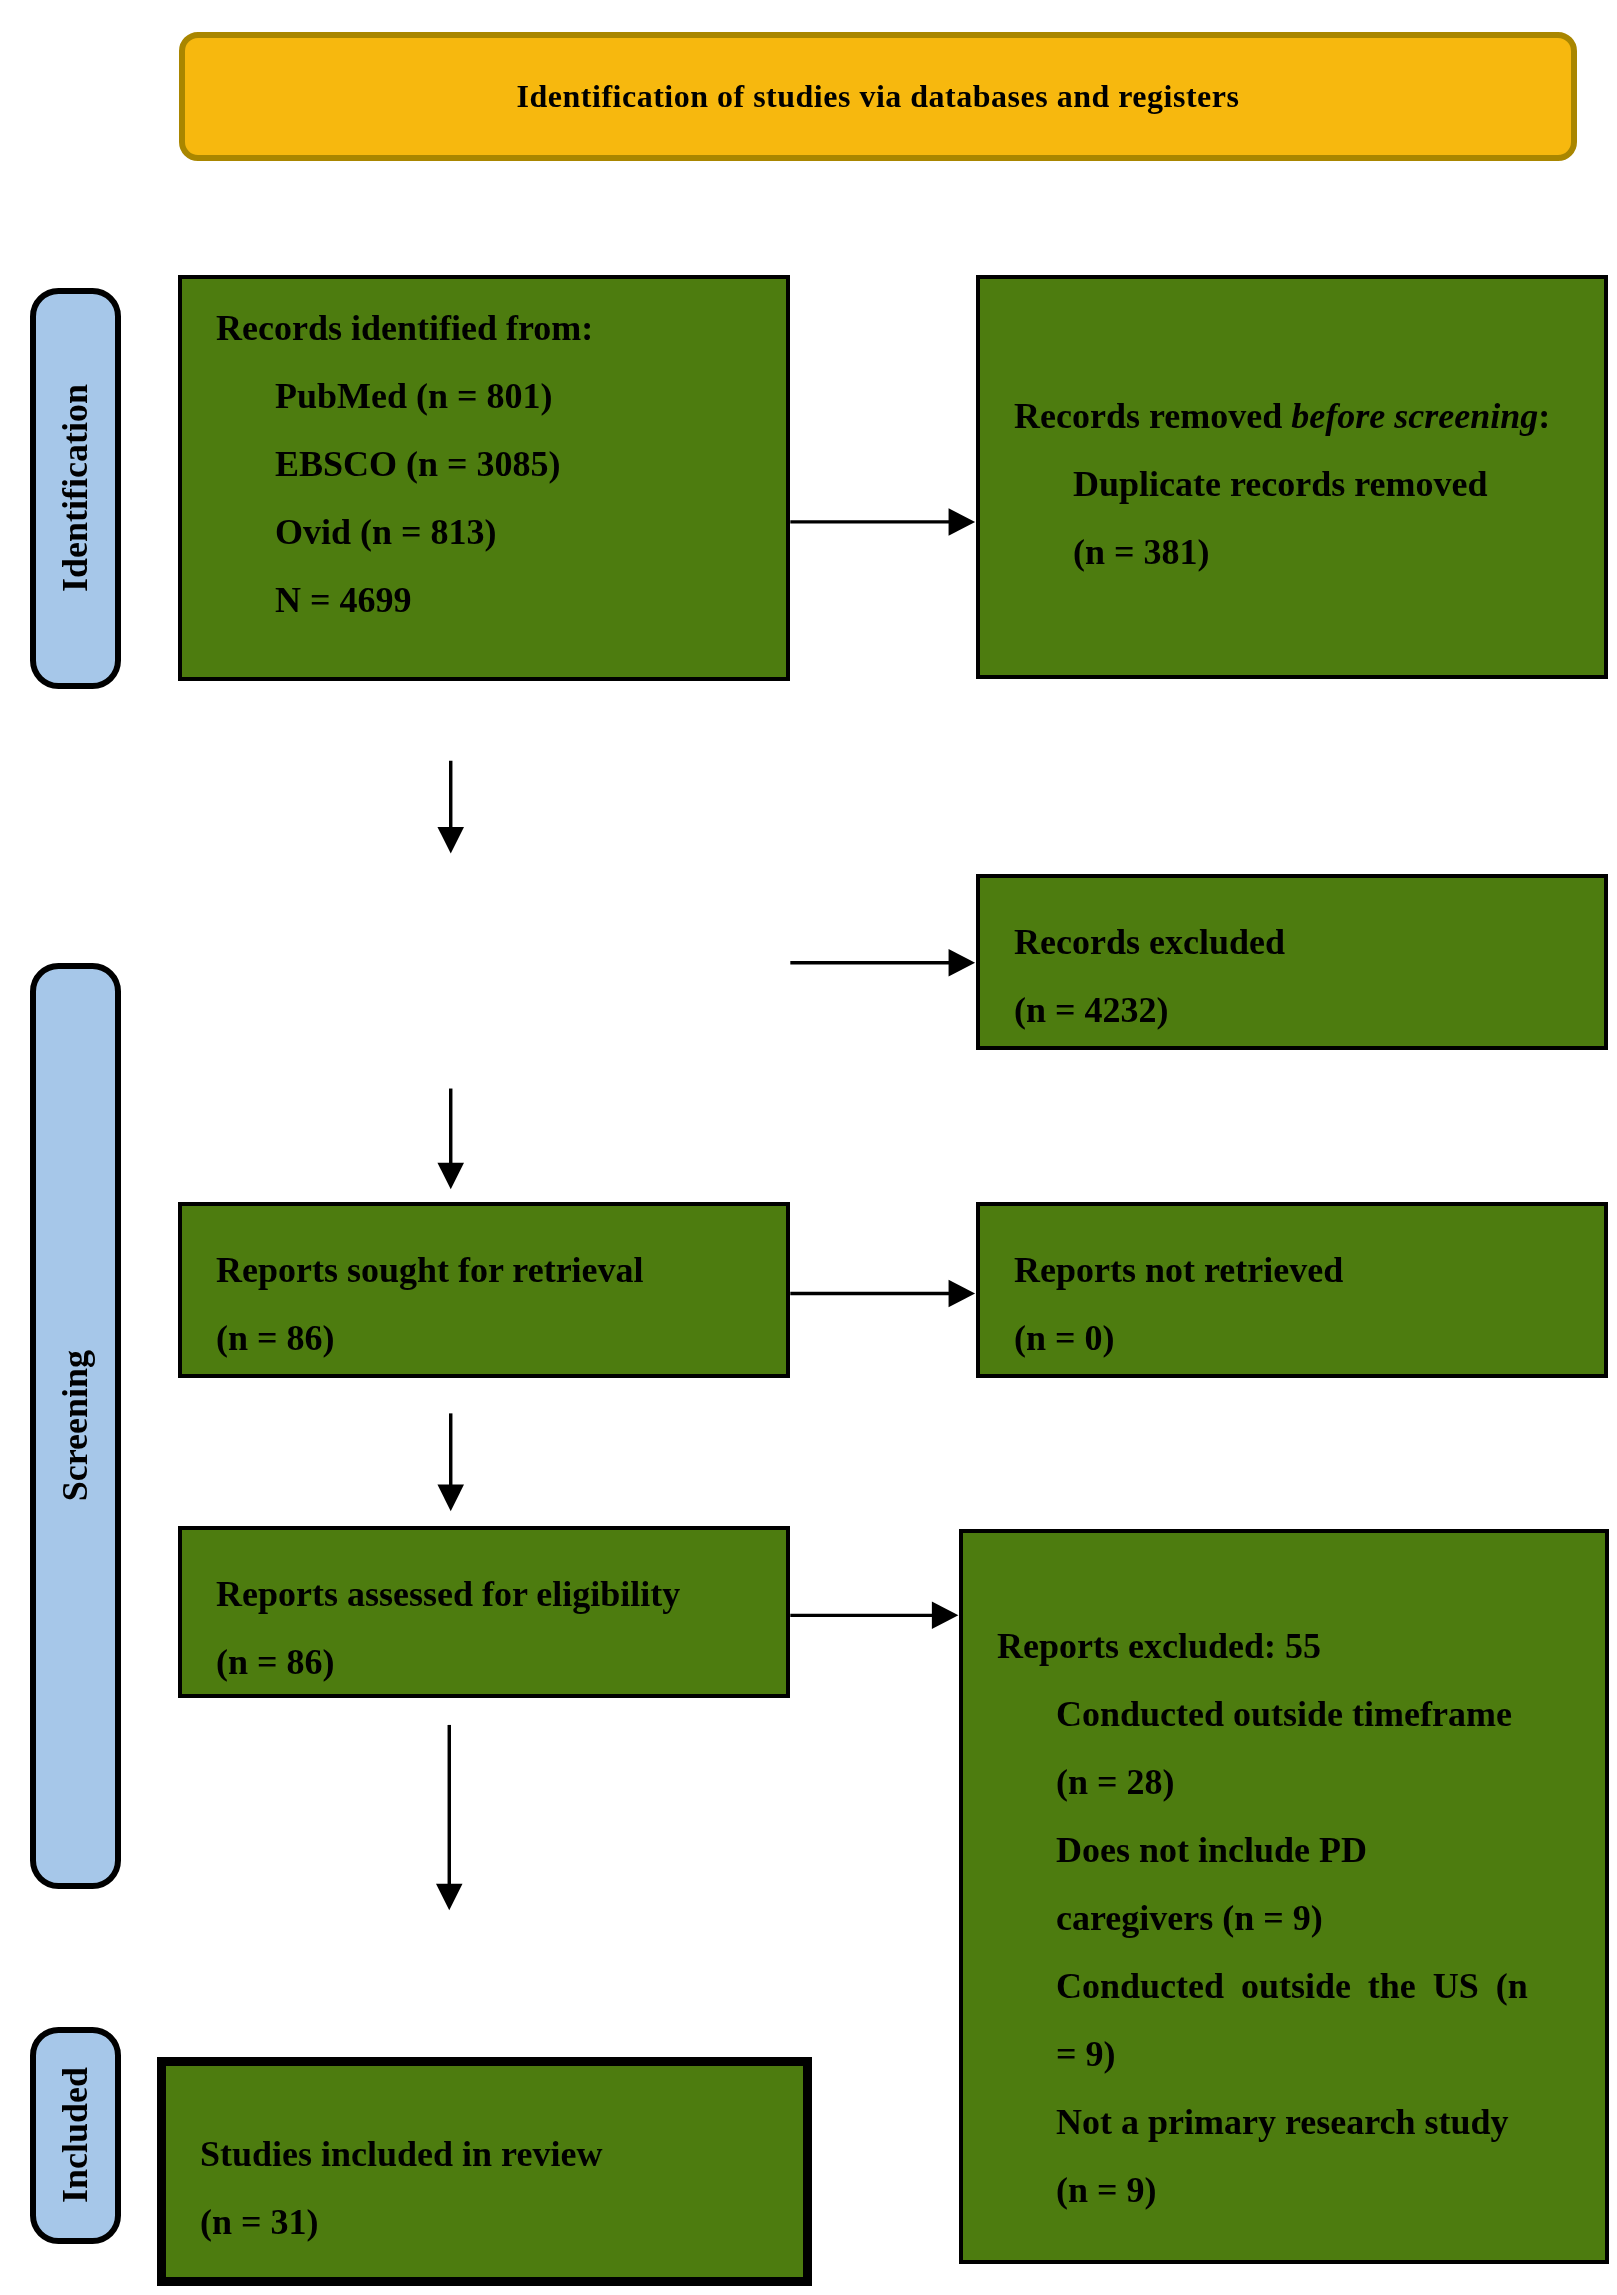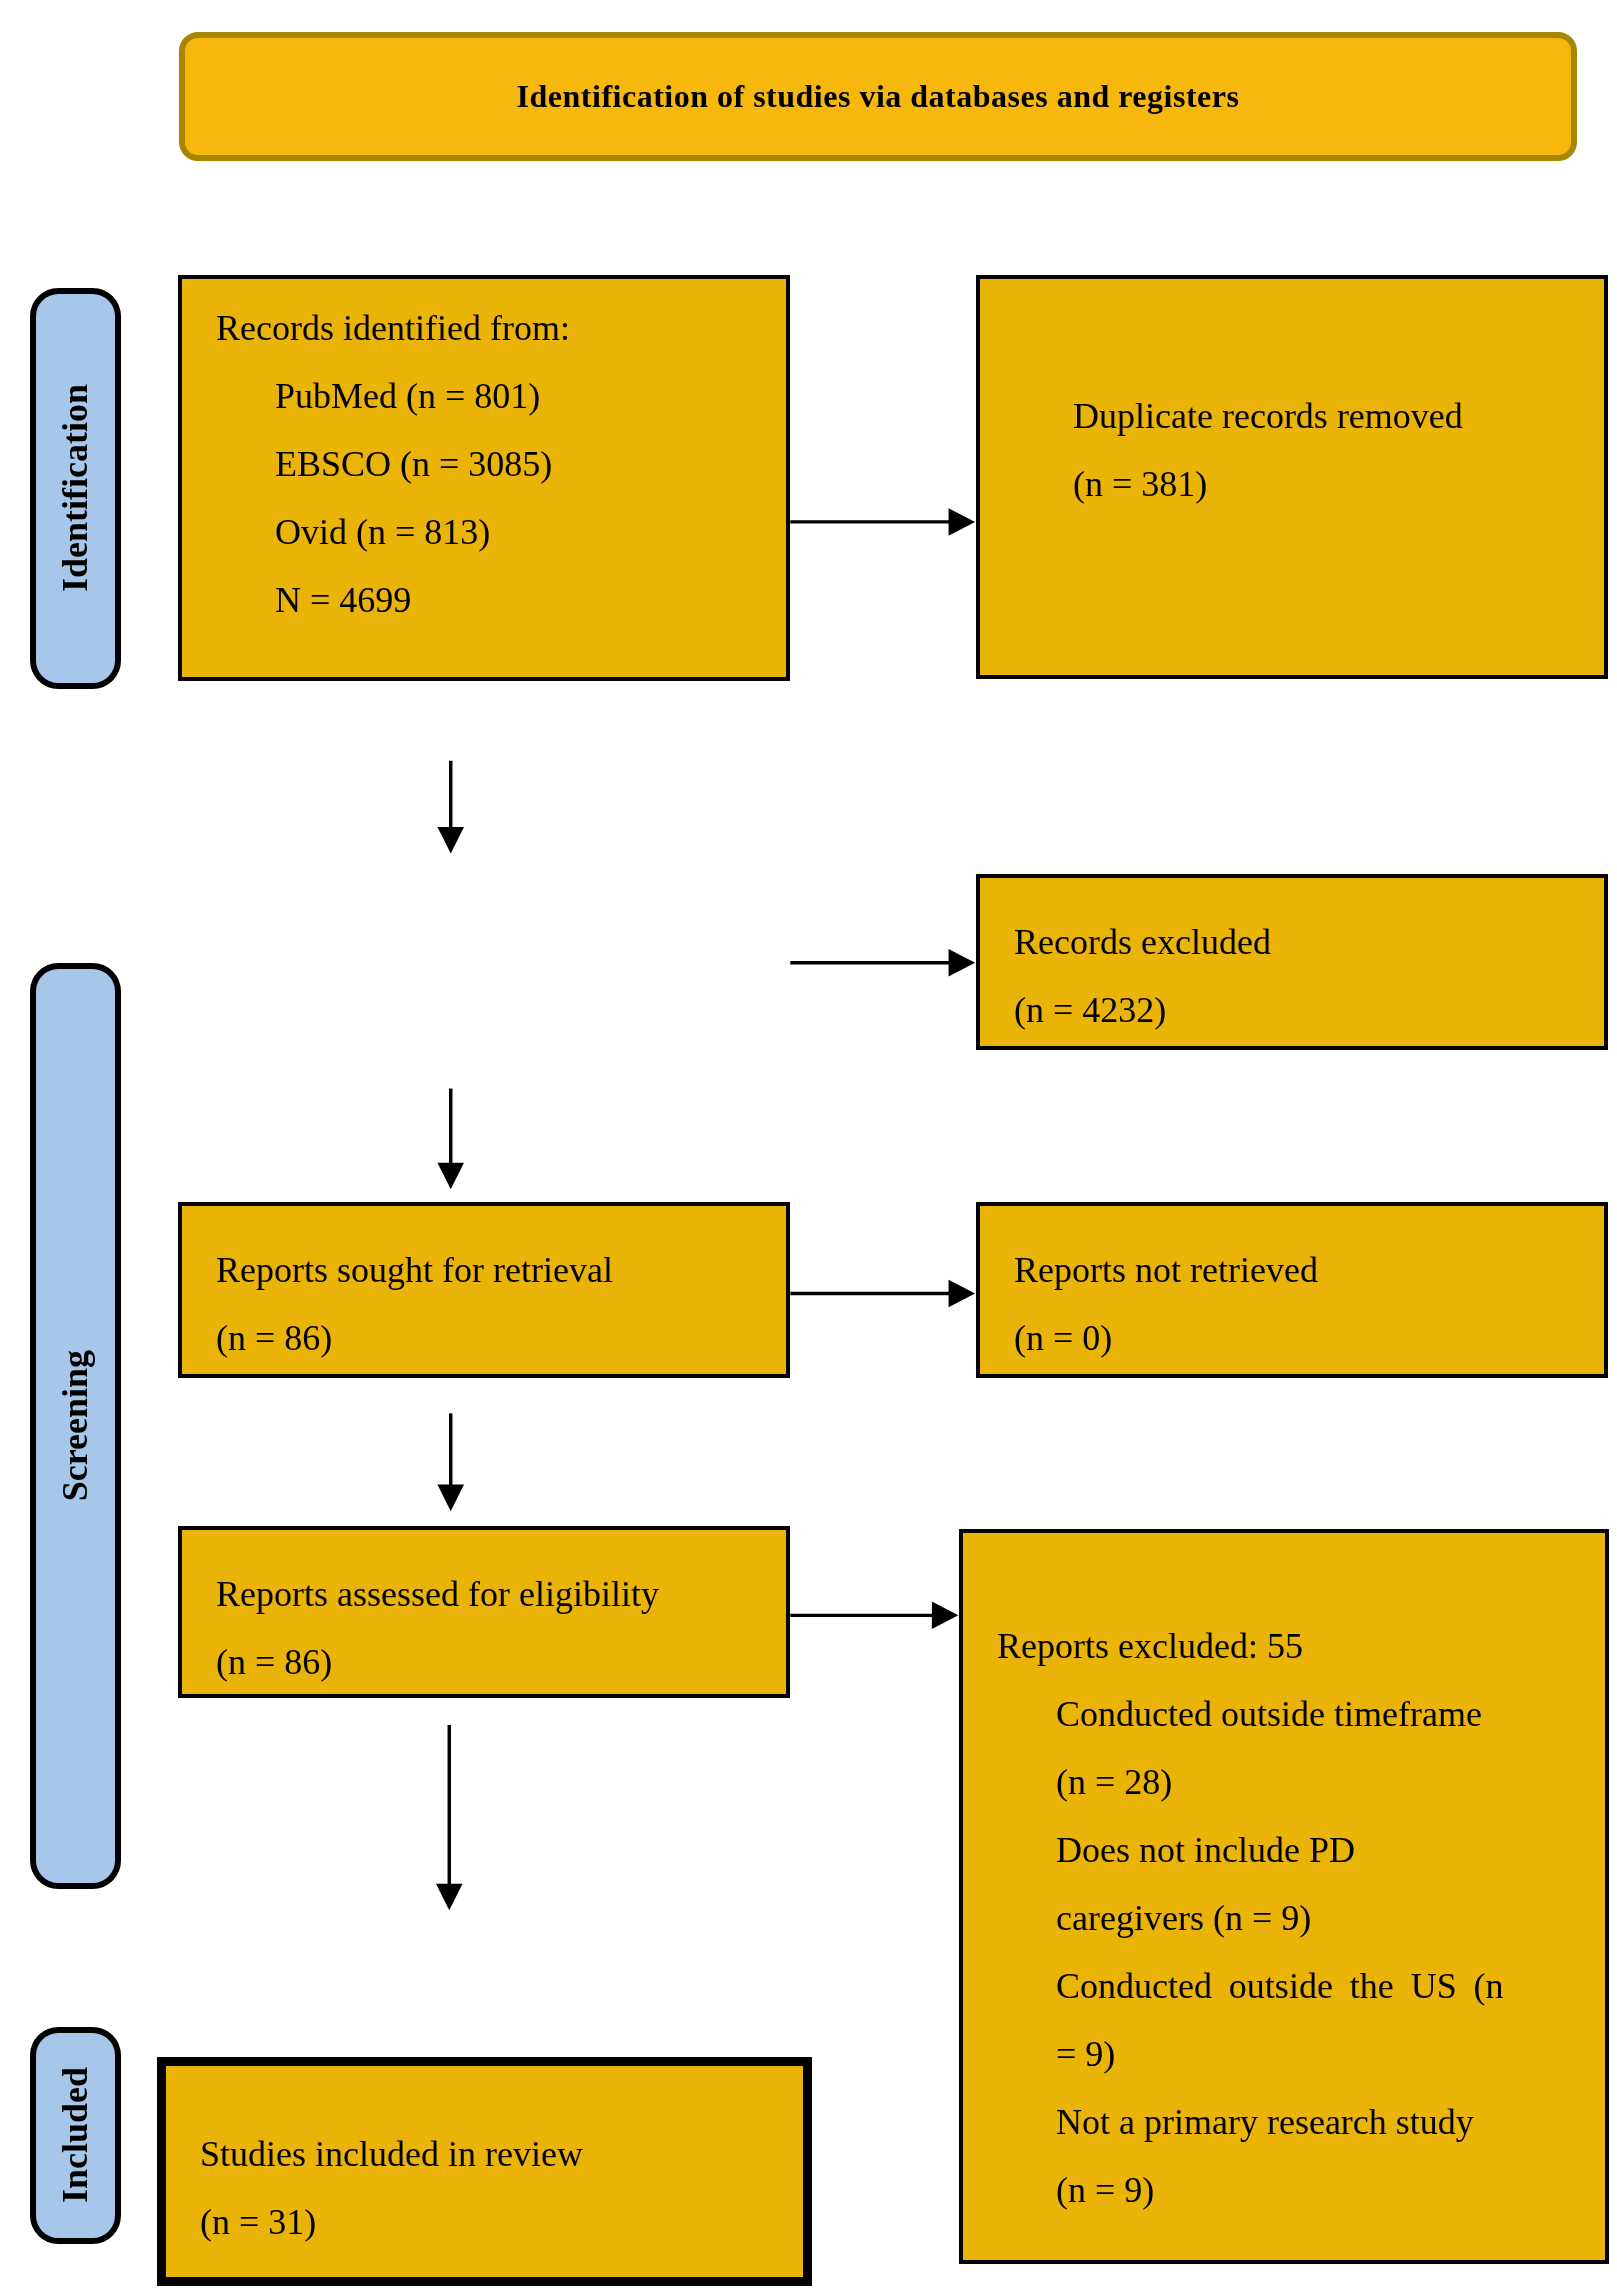--- a/index.html
+++ b/index.html
@@ -55,25 +55,26 @@
     white-space: nowrap;
   }
   #stage-identification { top: 288px;  height: 401px; }
   #stage-screening      { top: 963px; height: 926px; }
   #stage-included       { top: 2027px; height: 217px; }
 
   
   .flow-box {
     position: absolute;
     box-sizing: border-box;
-    background: #eab308;
+    background: #4d7c0f;
     border: 4.9px solid #000;
     font-size: 36px;
     line-height: 68px;
     padding: 29.5px 19.7px 0 34px;
+    font-weight: bold;
   }
   .flow-box .line { white-space: nowrap; }
   .flow-box .sub  { padding-left: 59px; }
 
   #box-records-identified   { left: 178px;  top: 275px;  width: 612px; height: 406px;  padding-top: 14.7px; }
   #box-records-removed      { left: 976px; top: 275px;  width: 632px; height: 404px;  padding-top: 103px; }
   #box-records-screened     { left: 178px;  top: 874px; width: 612px; height: 176px; }
   #box-records-excluded     { left: 976px; top: 874px; width: 632px; height: 176px; }
   #box-reports-sought       { left: 178px;  top: 1202px; width: 612px; height: 176px; }
   #box-reports-not-retrieved{ left: 976px; top: 1202px; width: 632px; height: 176px; }
@@ -116,20 +117,21 @@
 
   <div class="flow-box" id="box-records-identified">
     <div class="line">Records identified from:</div>
     <div class="line sub">PubMed (n = 801)</div>
     <div class="line sub">EBSCO (n = 3085)</div>
     <div class="line sub">Ovid (n = 813)</div>
     <div class="line sub">N = 4699</div>
   </div>
 
   <div class="flow-box" id="box-records-removed">
+    <div class="line"><span>Records removed </span><span class="italic">before screening</span><span>:</span></div>
     <div class="line sub">Duplicate records removed</div>
     <div class="line sub">(n = 381)</div>
   </div>
 
 
   <div class="flow-box" id="box-records-excluded">
     <div class="line">Records excluded</div>
     <div class="line">(n = 4232)</div>
   </div>
 

